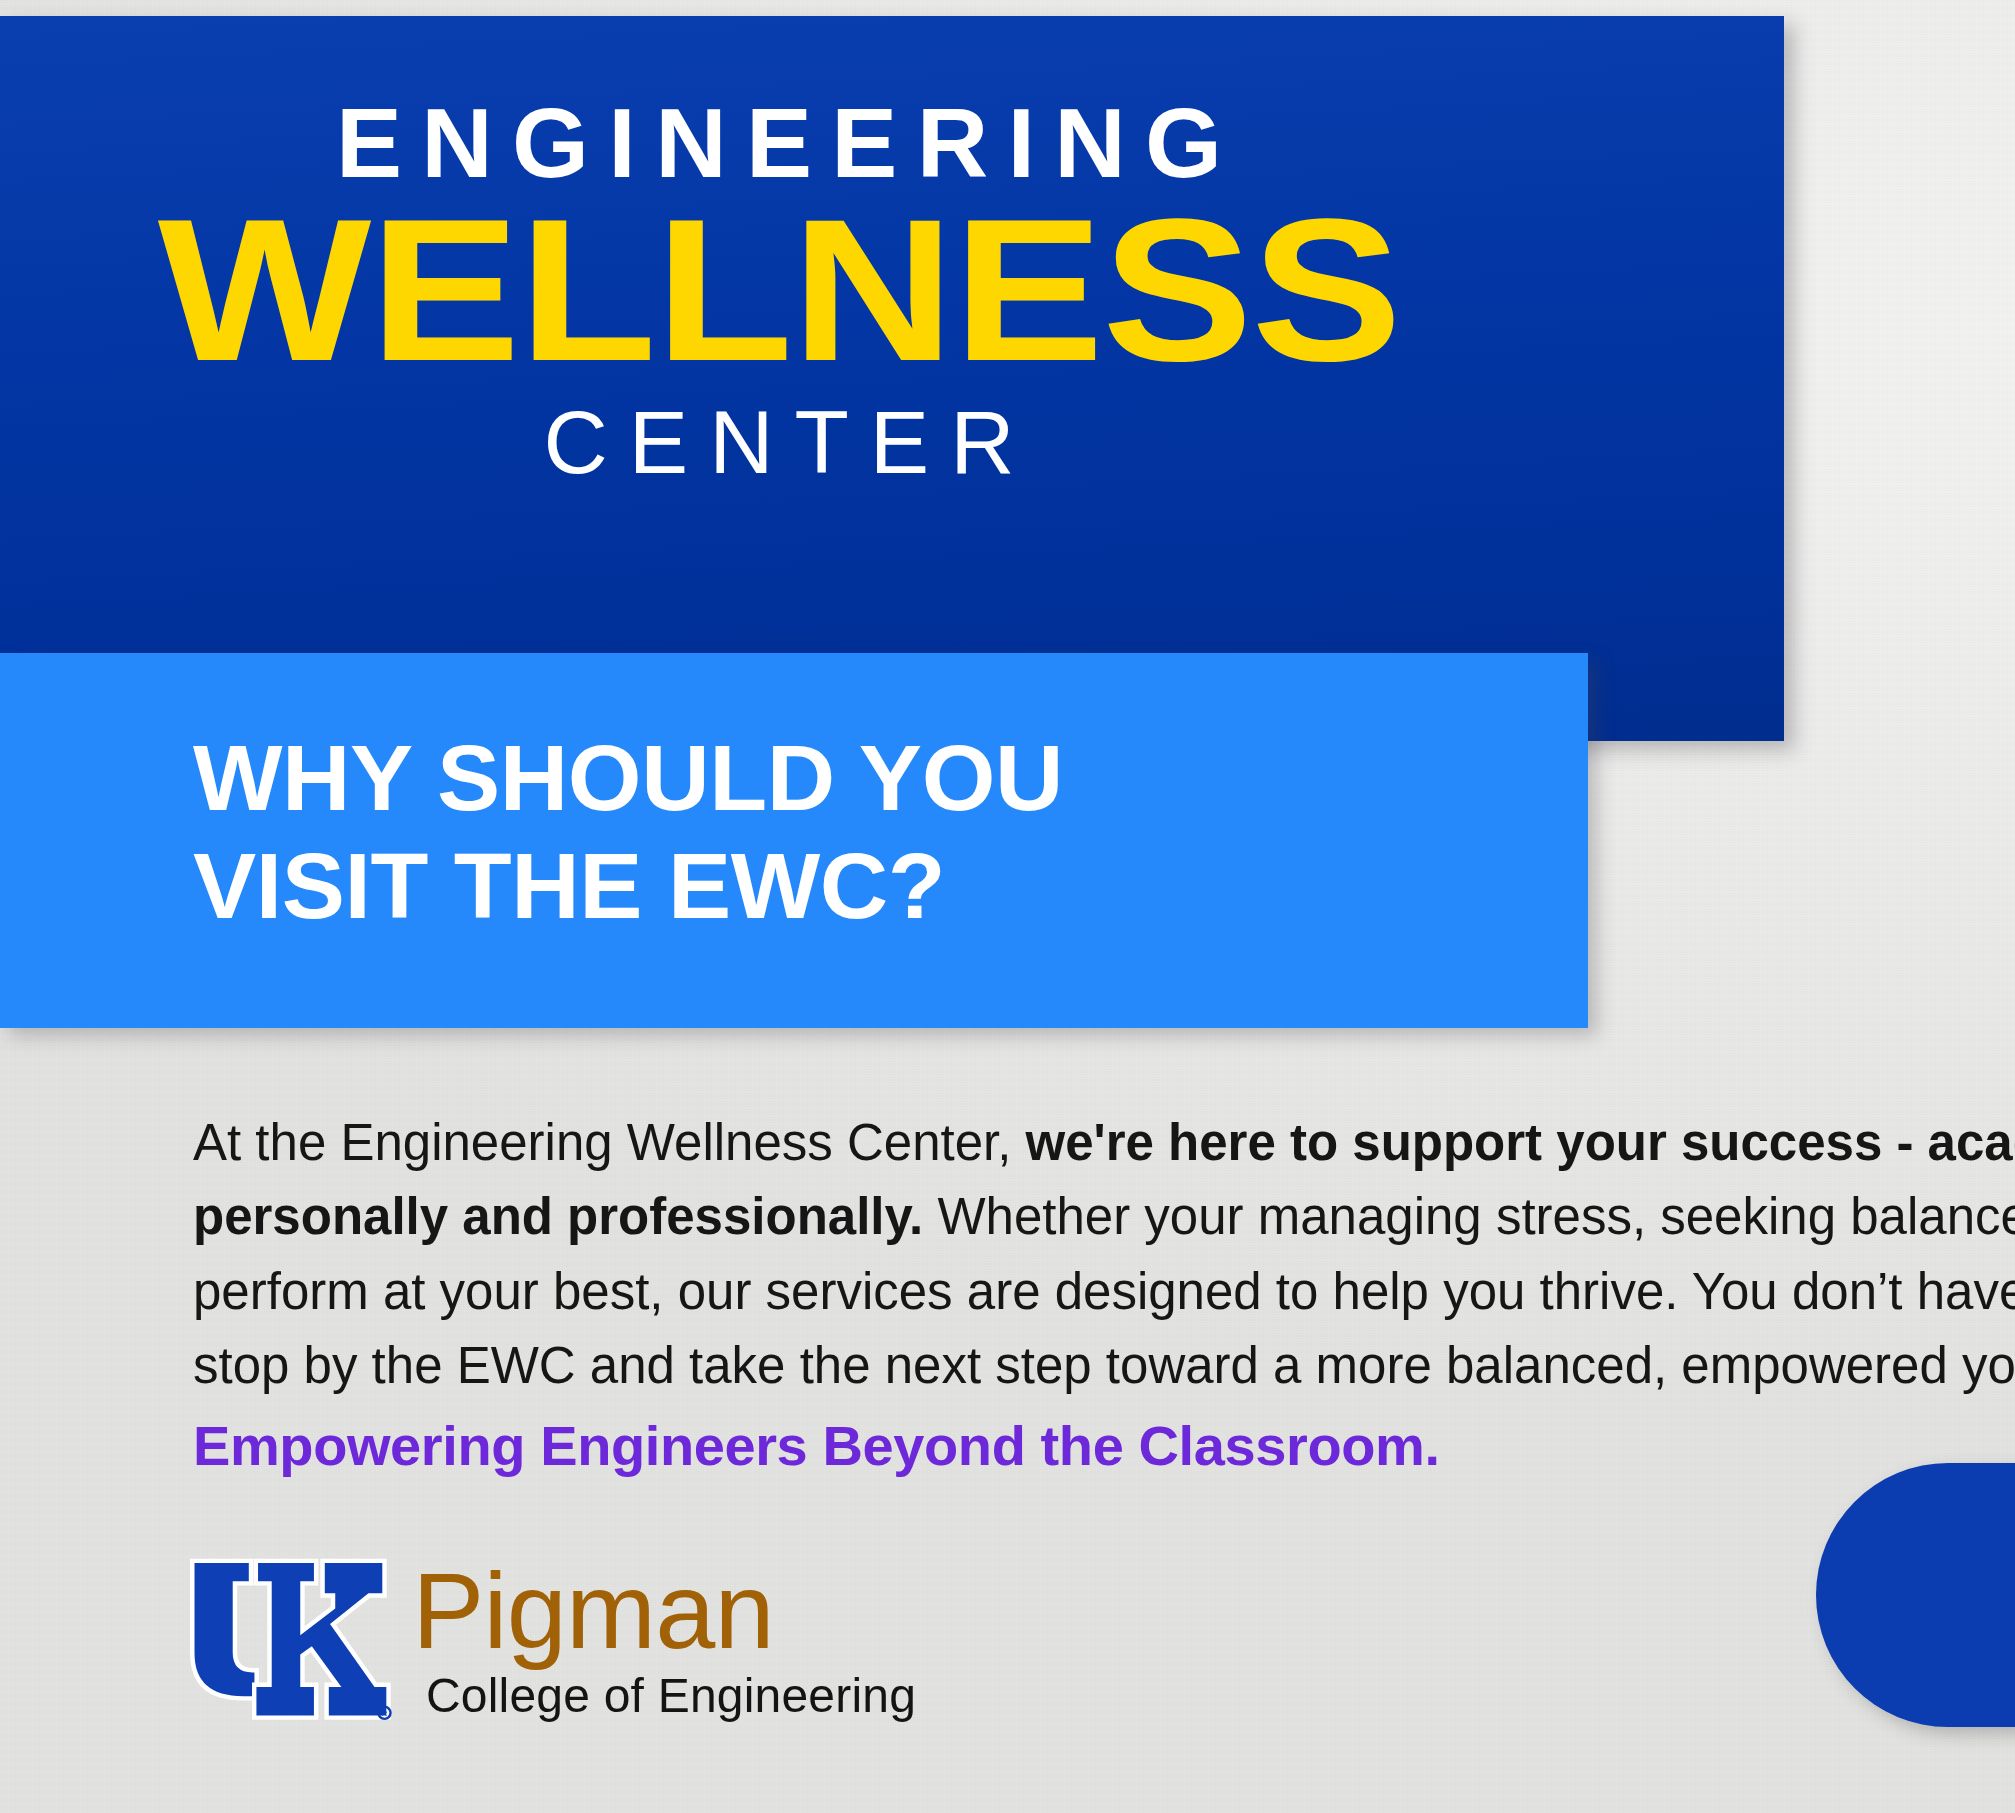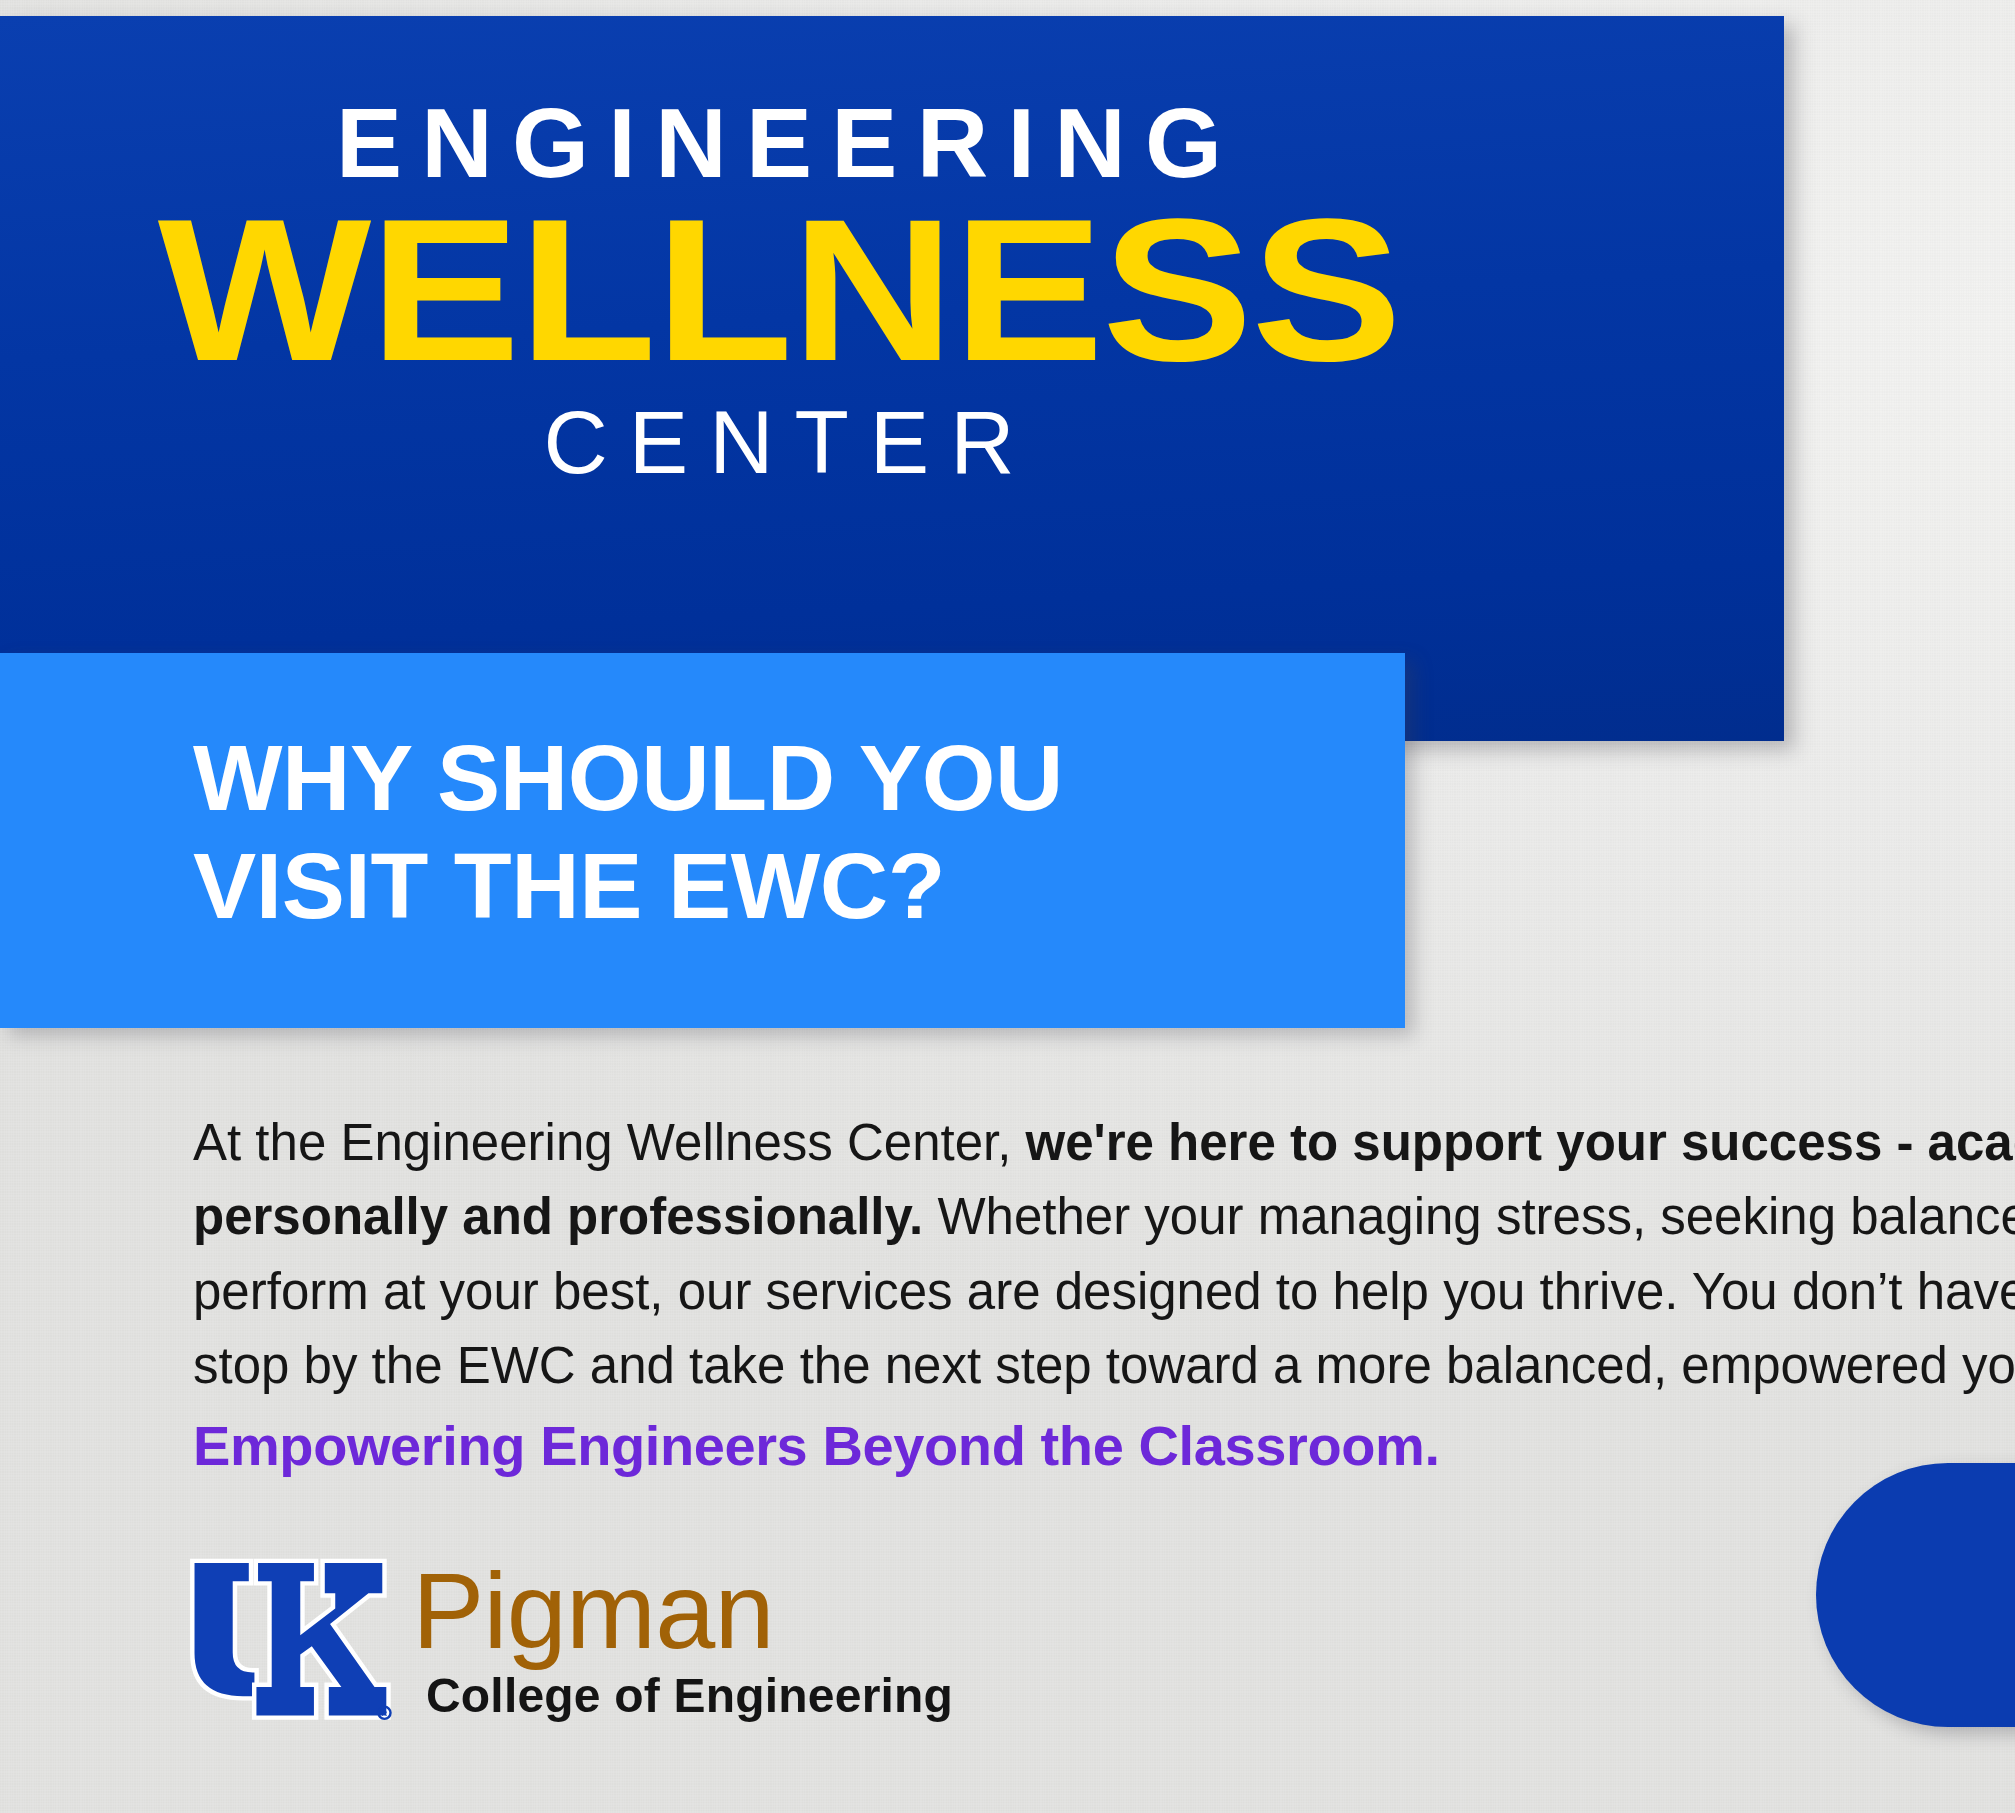--- a/index.html
+++ b/index.html
@@ -64,21 +64,21 @@
     letter-spacing:21px;
     line-height:1.0;
     margin-top:10.5px;
     padding-left:21px;
     font-family:"Liberation Sans", sans-serif;
   }
 
   
   #blue-block{
     position:absolute;
-    left:0; top:653px; width:1405px; height:375px;
+    left:0; top:653px; width:1588px; height:375px;
     background:#2589fb;
     box-shadow:8.9px 8px 17.7px rgba(70,70,80,.28);
   }
   #subhead{
     position:absolute;
     left:193px; top:72px;
     color:#ffffff;
     font-weight:bold;
     font-size:92px;
     line-height:1.17;
@@ -126,21 +126,20 @@
     line-height:.92;
     letter-spacing:-0.8px;
   }
   #logo-college{
     font-family:"Liberation Sans", sans-serif;
     font-size:48px;
     color:#141414;
     letter-spacing:0.2px;
     margin-top:7.3px;
     padding-left:13.7px;
-    font-weight:bold;
   }
 
   
   #pill{
     position:absolute;
     left:1816px; top:1463px;
     width:1408px; height:264px;
     background:#0b3cb0;
     border-radius:133px 0 0 133px;
     box-shadow:8px 7.3px 17px rgba(70,70,80,.30);

